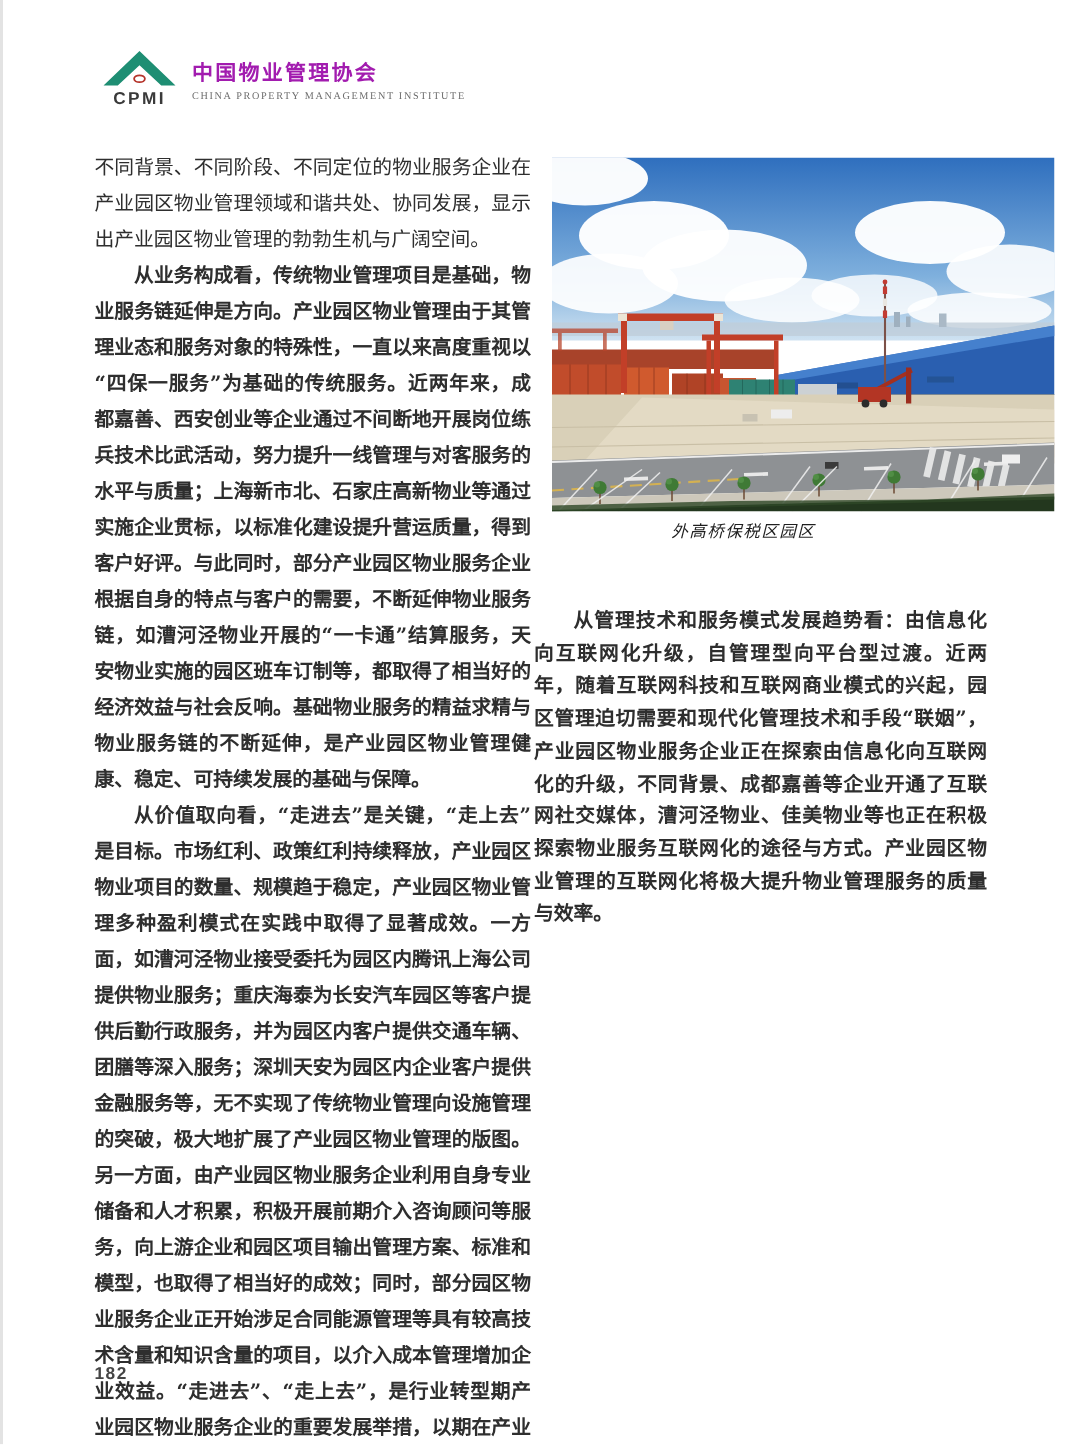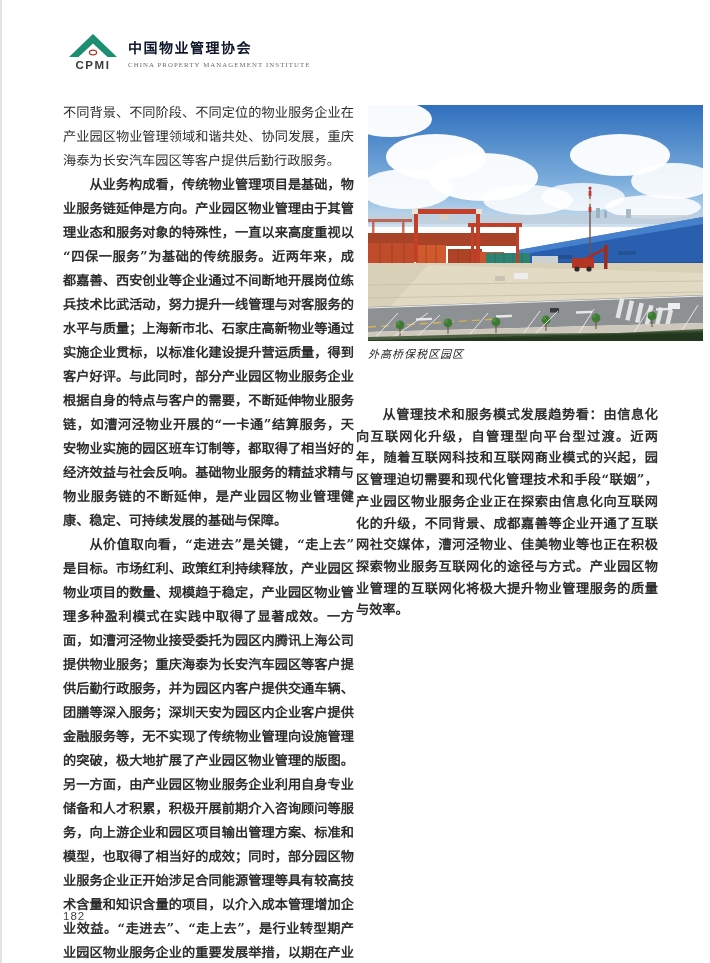--- a/index.html
+++ b/index.html
@@ -3,62 +3,62 @@
 <meta charset="utf-8">
 <style>
   html,body{margin:0;padding:0;background:#ffffff;}
   .page{position:relative;width:710px;height:963px;background:#ffffff;overflow:hidden;
         font-family:"DejaVu Serif","Liberation Serif",serif;}
   .scan-edge{position:absolute;left:0;top:0;width:2px;height:963px;background:#e3e3e3;}
 
   
   .brand{position:absolute;left:68px;top:27px;display:flex;align-items:flex-start;gap:10px;}
   .brand-names{padding-top:10px;}
-  .brand-cn{font-size:14px;font-weight:bold;letter-spacing:1.5px;color:#0f172a;
+  .brand-cn{font-size:14px;font-weight:bold;letter-spacing:1.5px;color:#a21caf;
             font-family:"DejaVu Serif","Liberation Serif",serif;}
   .brand-en{margin-top:4px;font-size:6.8px;letter-spacing:1.1px;color:#6d6d6d;
             font-family:"Liberation Serif",serif;}
 
   
   .col{position:absolute;color:#2e2e2e;text-align:justify;text-justify:inter-ideograph;}
   .col p{margin:0;}
   .col p.indent{text-indent:2em;font-weight:bold;}
   .col-left{left:63px;top:101px;width:291px;font-size:13.2px;line-height:24px;}
   .col-right{left:356px;top:404px;width:302px;font-size:13.2px;line-height:21.7px;}
 
   
   .photo{position:absolute;left:368px;top:105px;width:335px;height:236px;margin:0;}
   .photo svg{display:block;width:335px;height:236px;}
-  .photo-caption{position:absolute;left:368px;top:345px;width:255px;text-align:left;
+  .photo-caption{position:absolute;left:368px;top:345px;width:255px;text-align:center;
                  font-size:11px;font-style:italic;color:#1f1f1f;letter-spacing:1px;}
 
   
   .page-number{position:absolute;left:63px;top:910px;font-family:"Liberation Sans",sans-serif;
-               font-size:11.5px;color:#454545;letter-spacing:1px;}
+               font-size:11.5px;color:#454545;letter-spacing:1px;font-weight:bold;}
 </style>
 </head>
 <body>
 
 <div class="page">
   <div class="scan-edge"></div>
 
   <header class="brand">
     <svg width="50" height="46" viewBox="0 0 50 46" aria-hidden="true">
       <polygon points="1,30 25,7 49,30 39.5,30 25,16.5 10.5,30" fill="#1E8E73"></polygon>
       <ellipse cx="25" cy="25.5" rx="3.6" ry="2.3" fill="none" stroke-width="1.2" stroke="#B5342B"></ellipse>
       <text x="25" y="42" text-anchor="middle" font-family="Liberation Sans, sans-serif" font-size="11.5" font-weight="bold" letter-spacing="1.6" fill="#3a3a3a">CPMI</text>
     </svg>
     <div class="brand-names">
       <div class="brand-cn">中国物业管理协会</div>
       <div class="brand-en">CHINA PROPERTY MANAGEMENT INSTITUTE</div>
     </div>
   </header>
 
   <section class="col col-left">
-    <p>不同背景、不同阶段、不同定位的物业服务企业在产业园区物业管理领域和谐共处、协同发展，重庆海泰为长安汽车园区等客户提供后勤行政服务。</p>
+    <p>不同背景、不同阶段、不同定位的物业服务企业在产业园区物业管理领域和谐共处、协同发展，显示出产业园区物业管理的勃勃生机与广阔空间。</p>
     <p class="indent">从业务构成看，传统物业管理项目是基础，物业服务链延伸是方向。产业园区物业管理由于其管理业态和服务对象的特殊性，一直以来高度重视以“四保一服务”为基础的传统服务。近两年来，成都嘉善、西安创业等企业通过不间断地开展岗位练兵技术比武活动，努力提升一线管理与对客服务的水平与质量；上海新市北、石家庄高新物业等通过实施企业贯标，以标准化建设提升营运质量，得到客户好评。与此同时，部分产业园区物业服务企业根据自身的特点与客户的需要，不断延伸物业服务链，如漕河泾物业开展的“一卡通”结算服务，天安物业实施的园区班车订制等，都取得了相当好的经济效益与社会反响。基础物业服务的精益求精与物业服务链的不断延伸，是产业园区物业管理健康、稳定、可持续发展的基础与保障。</p>
     <p class="indent">从价值取向看，“走进去”是关键，“走上去”是目标。市场红利、政策红利持续释放，产业园区物业项目的数量、规模趋于稳定，产业园区物业管理多种盈利模式在实践中取得了显著成效。一方面，如漕河泾物业接受委托为园区内腾讯上海公司提供物业服务；重庆海泰为长安汽车园区等客户提供后勤行政服务，并为园区内客户提供交通车辆、团膳等深入服务；深圳天安为园区内企业客户提供金融服务等，无不实现了传统物业管理向设施管理的突破，极大地扩展了产业园区物业管理的版图。另一方面，由产业园区物业服务企业利用自身专业储备和人才积累，积极开展前期介入咨询顾问等服务，向上游企业和园区项目输出管理方案、标准和模型，也取得了相当好的成效；同时，部分园区物业服务企业正开始涉足合同能源管理等具有较高技术含量和知识含量的项目，以介入成本管理增加企业效益。“走进去”、“走上去”，是行业转型期产业园区物业服务企业的重要发展举措，以期在产业链和服务链中取得更有利的位置、获得更丰厚的资源。</p>
   </section>
 
   <figure class="photo">
     <svg viewBox="0 0 335 236" preserveAspectRatio="none" aria-hidden="true">
       <defs>
         <linearGradient id="sky" x1="0" y1="0" x2="0" y2="1">
           <stop offset="0" stop-color="#2f6fbe"></stop>
           <stop offset="0.65" stop-color="#7fb0dd"></stop>

